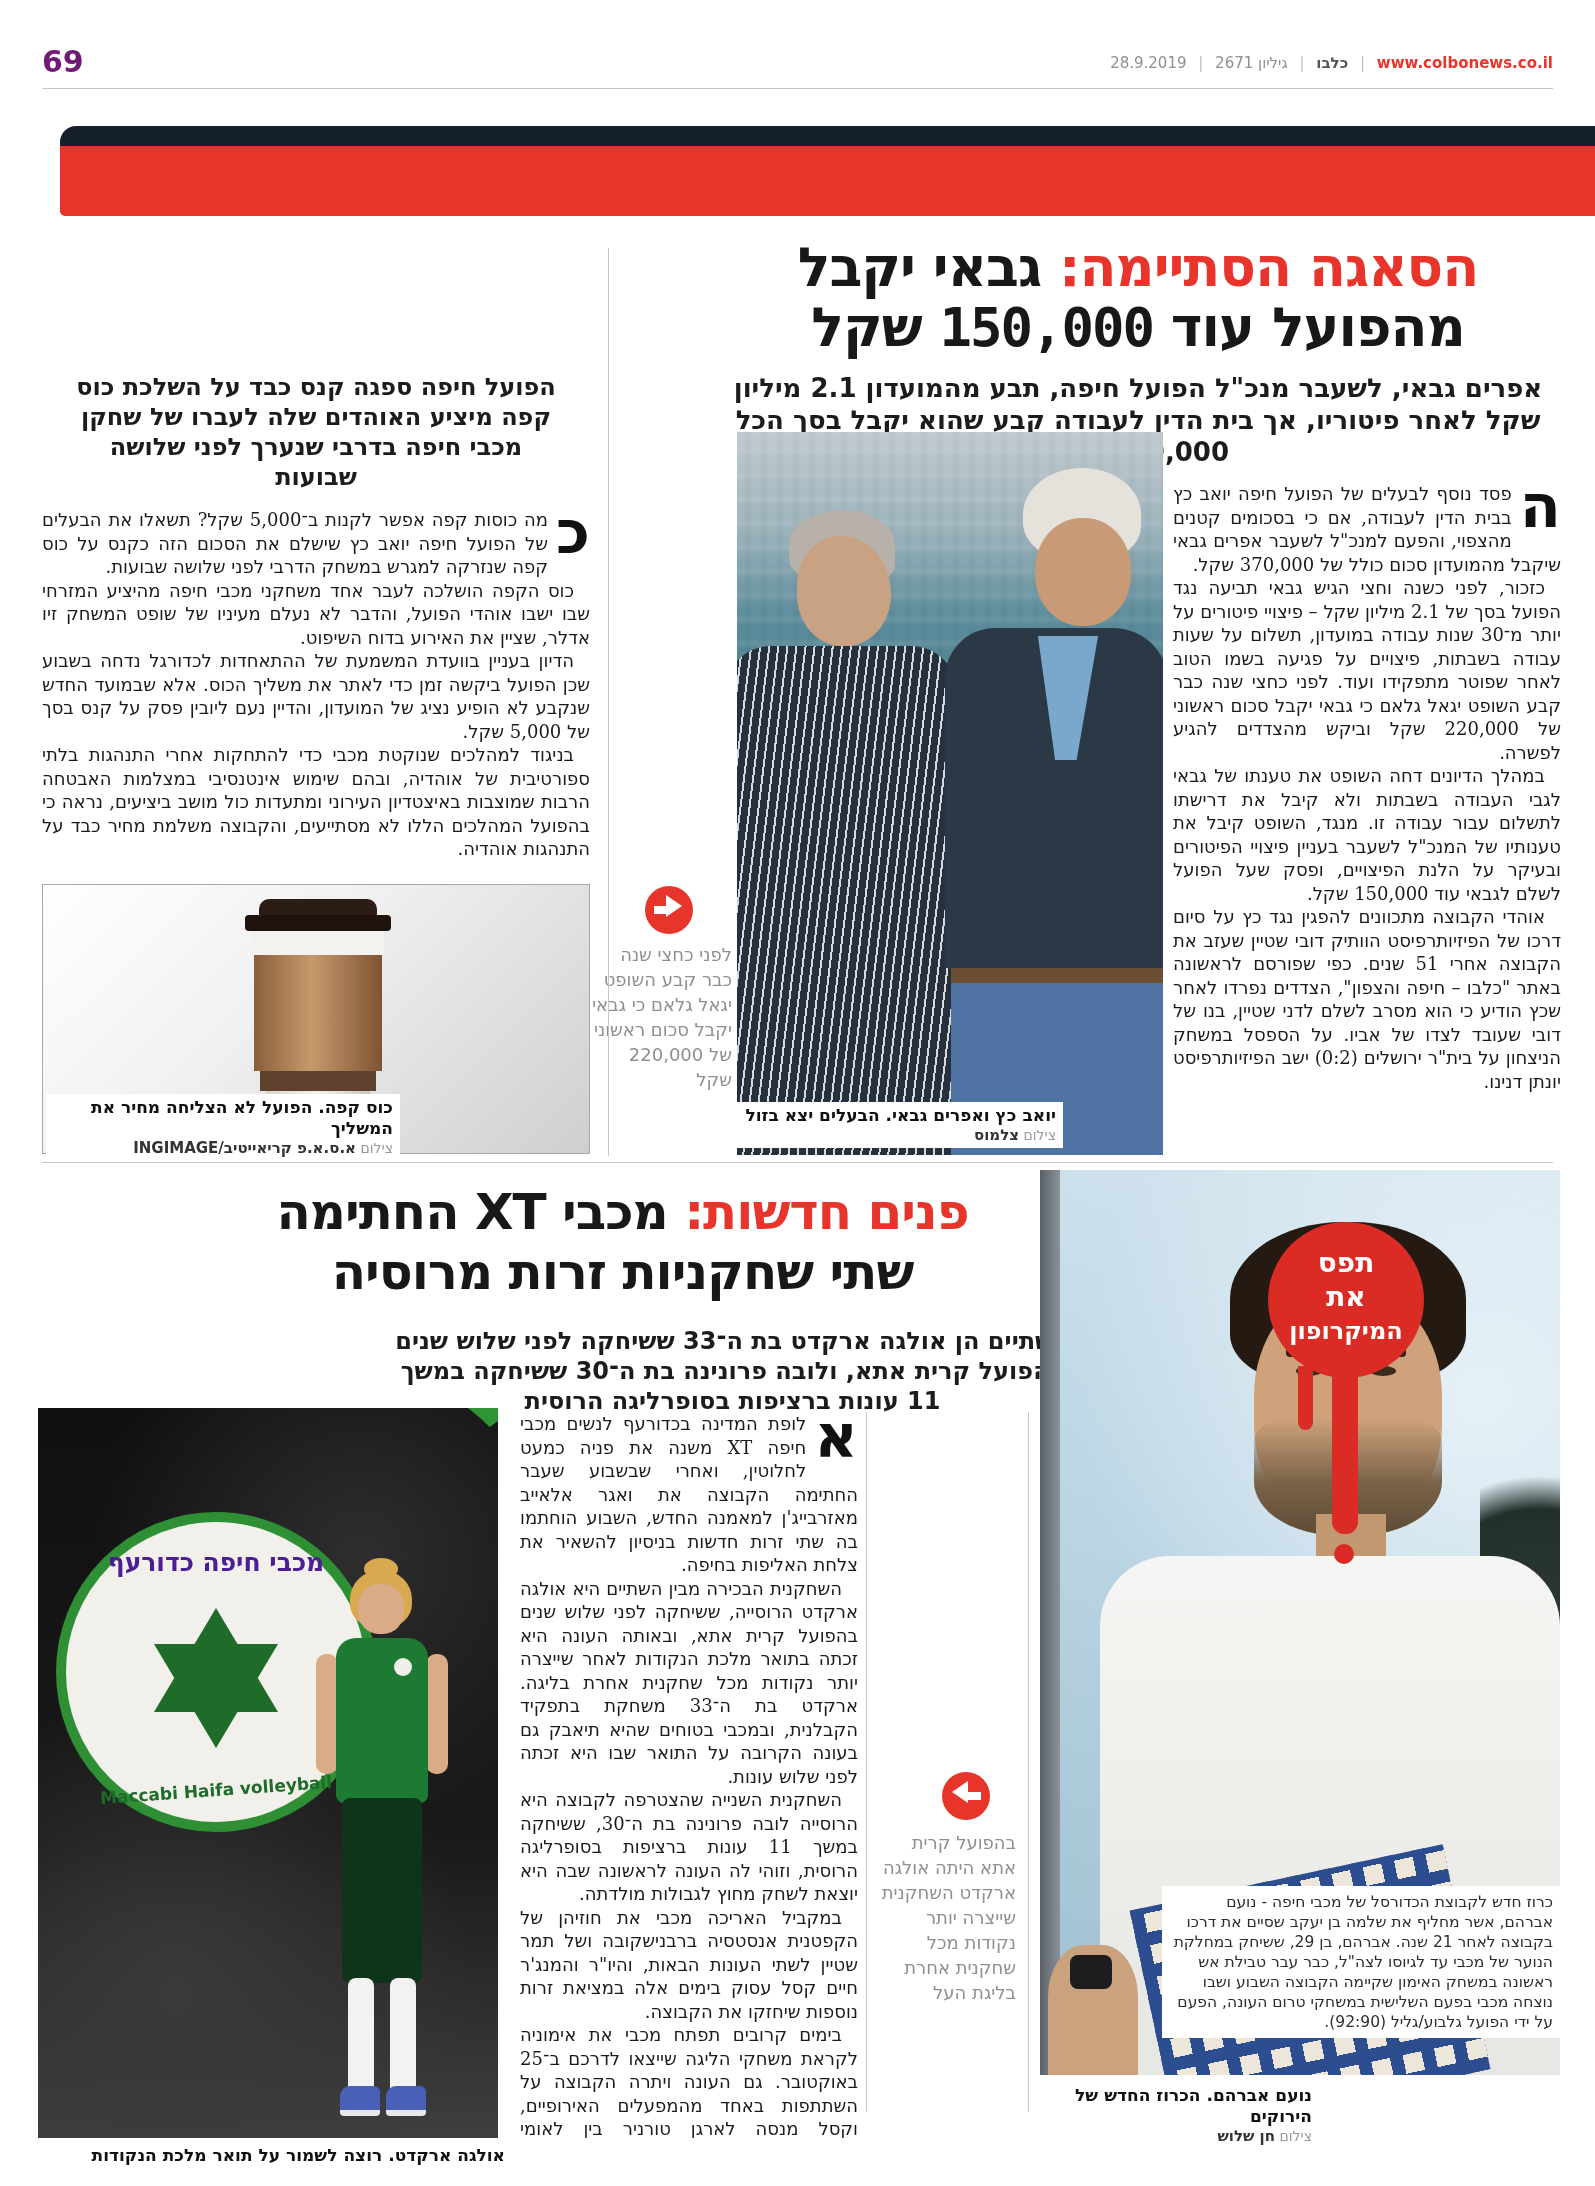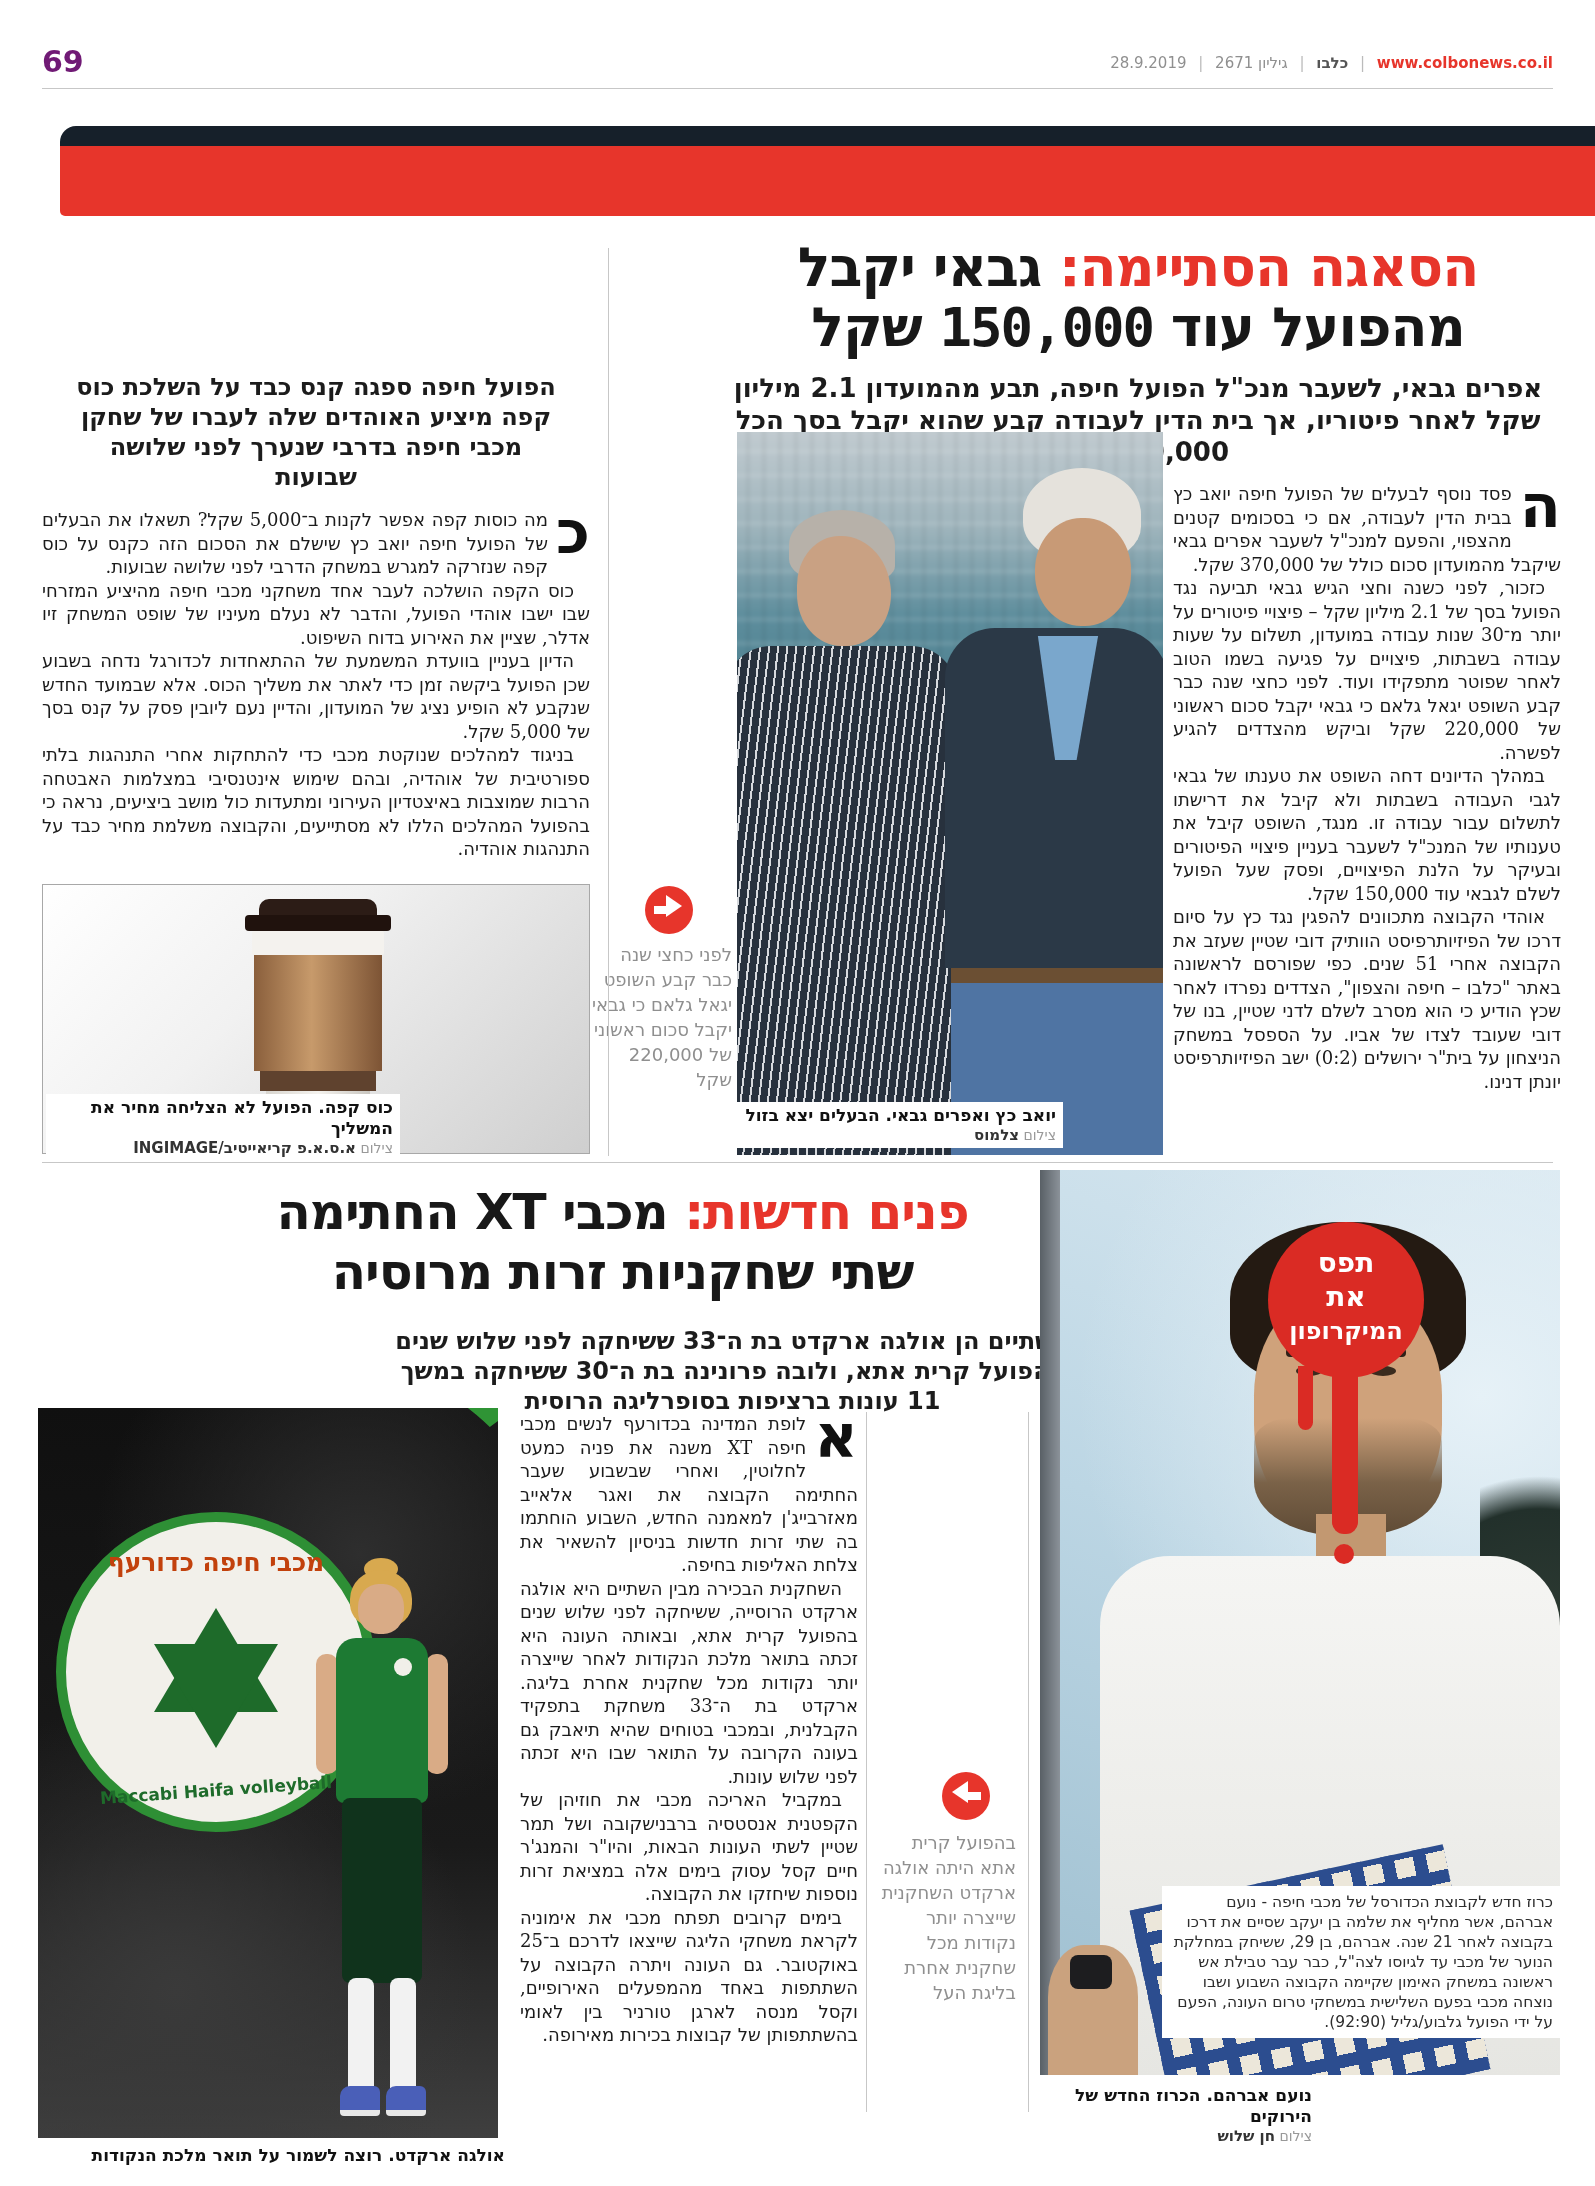--- a/index.html
+++ b/index.html
@@ -82,21 +82,21 @@
 
   
   .vphoto{overflow:hidden;background:
       radial-gradient(circle at 70% 20%, #2e2e2e 0%, transparent 40%),
       radial-gradient(circle at 30% 80%, #3a3a3a 0%, transparent 45%),
       linear-gradient(180deg,#101010 0%,#1a1a1a 60%,#3f3f3f 100%);}
   .swish{position:absolute;left:-150px;top:-120px;width:620px;height:340px;border:34px solid transparent;
          border-top-color:#2f9435;border-radius:50%;transform:rotate(9deg);}
   .vlogo{position:absolute;left:18px;top:104px;width:300px;height:300px;border-radius:50%;
          background:#f2f0ea;border:10px solid #2e8f35;}
-  .vlogo .heb{position:absolute;top:26px;width:100%;text-align:center;font-weight:800;font-size:25px;color:#c2410c;}
+  .vlogo .heb{position:absolute;top:26px;width:100%;text-align:center;font-weight:800;font-size:25px;color:#4c1d95;}
   .tri{position:absolute;left:50%;width:0;height:0;}
   .tri1{top:86px;margin-left:-62px;border-left:62px solid transparent;border-right:62px solid transparent;border-bottom:104px solid #1e6b2a;}
   .tri2{top:122px;margin-left:-62px;border-left:62px solid transparent;border-right:62px solid transparent;border-top:104px solid #1e6b2a;}
   .vlogo .latin{position:absolute;bottom:22px;width:100%;text-align:center;font-size:17px;font-weight:bold;
                 color:#1e6b2a;direction:ltr;transform:rotate(-4deg);}
   .player{position:absolute;left:248px;top:150px;width:190px;height:580px;}
   .p-bun{position:absolute;left:78px;top:0;width:34px;height:22px;background:#d8a94f;border-radius:50%;}
   .p-hair{position:absolute;left:64px;top:12px;width:62px;height:58px;background:#d8a94f;border-radius:50% 50% 42% 42%;}
   .p-face{position:absolute;left:72px;top:26px;width:46px;height:50px;background:#d9ab86;border-radius:45%;}
   .p-torso{position:absolute;left:50px;top:80px;width:92px;height:165px;background:#1d7a33;border-radius:20px 20px 8px 8px;}
@@ -263,20 +263,21 @@
       <div class="p-shoe" style="left:100px;"></div>
     </div>
   </div>
   <div class="abs cap" style="left:38px;top:2142px;width:460px;padding-right:0;">
     <span class="t">אולגה ארקדט. רוצה לשמור על תואר מלכת הנקודות</span>
   </div>
 
   <div class="abs body" style="left:520px;top:1412px;width:338px;height:726px;">
     <p><span class="dropcap">א</span><span>לופת המדינה בכדורעף לנשים מכבי חיפה XT משנה את פניה כמעט לחלוטין, ואחרי שבשבוע שעבר החתימה הקבוצה את ואגר אלאייב מאזרבייג'ן למאמנה החדש, השבוע הוחתמו בה שתי זרות חדשות בניסיון להשאיר את צלחת האליפות בחיפה.</span></p>
     <p>השחקנית הבכירה מבין השתיים היא אולגה ארקדט הרוסייה, ששיחקה לפני שלוש שנים בהפועל קרית אתא, ובאותה העונה היא זכתה בתואר מלכת הנקודות לאחר שייצרה יותר נקודות מכל שחקנית אחרת בליגה. ארקדט בת ה־33 משחקת בתפקיד הקבלנית, ובמכבי בטוחים שהיא תיאבק גם בעונה הקרובה על התואר שבו היא זכתה לפני שלוש עונות.</p>
+    <p>השחקנית השנייה שהצטרפה לקבוצה היא הרוסייה לובה פרונינה בת ה־30, ששיחקה במשך 11 עונות ברציפות בסופרליגה הרוסית, וזוהי לה העונה לראשונה שבה היא יוצאת לשחק מחוץ לגבולות מולדתה.</p>
     <p>במקביל האריכה מכבי את חוזיהן של הקפטנית אנסטסיה ברבנישקובה ושל תמר שטיין לשתי העונות הבאות, והיו"ר והמנג'ר חיים קסל עסוק בימים אלה במציאת זרות נוספות שיחזקו את הקבוצה.</p>
     <p>בימים קרובים תפתח מכבי את אימוניה לקראת משחקי הליגה שייצאו לדרכם ב־25 באוקטובר. גם העונה ויתרה הקבוצה על השתתפות באחד מהמפעלים האירופיים, וקסל מנסה לארגן טורניר בין לאומי בהשתתפותן של קבוצות בכירות מאירופה.</p>
   </div>
 
   <div class="abs vl" style="left:866px;top:1412px;height:700px;"></div>
   <div class="abs vl" style="left:1028px;top:1412px;height:700px;"></div>
 
   <div class="abs circle" style="left:942px;top:1772px;">
     <span class="arr-bar" style="left:26px;"></span>
     <span class="arr-head" style="left:10px;border-right:16px solid #fff;"></span>

